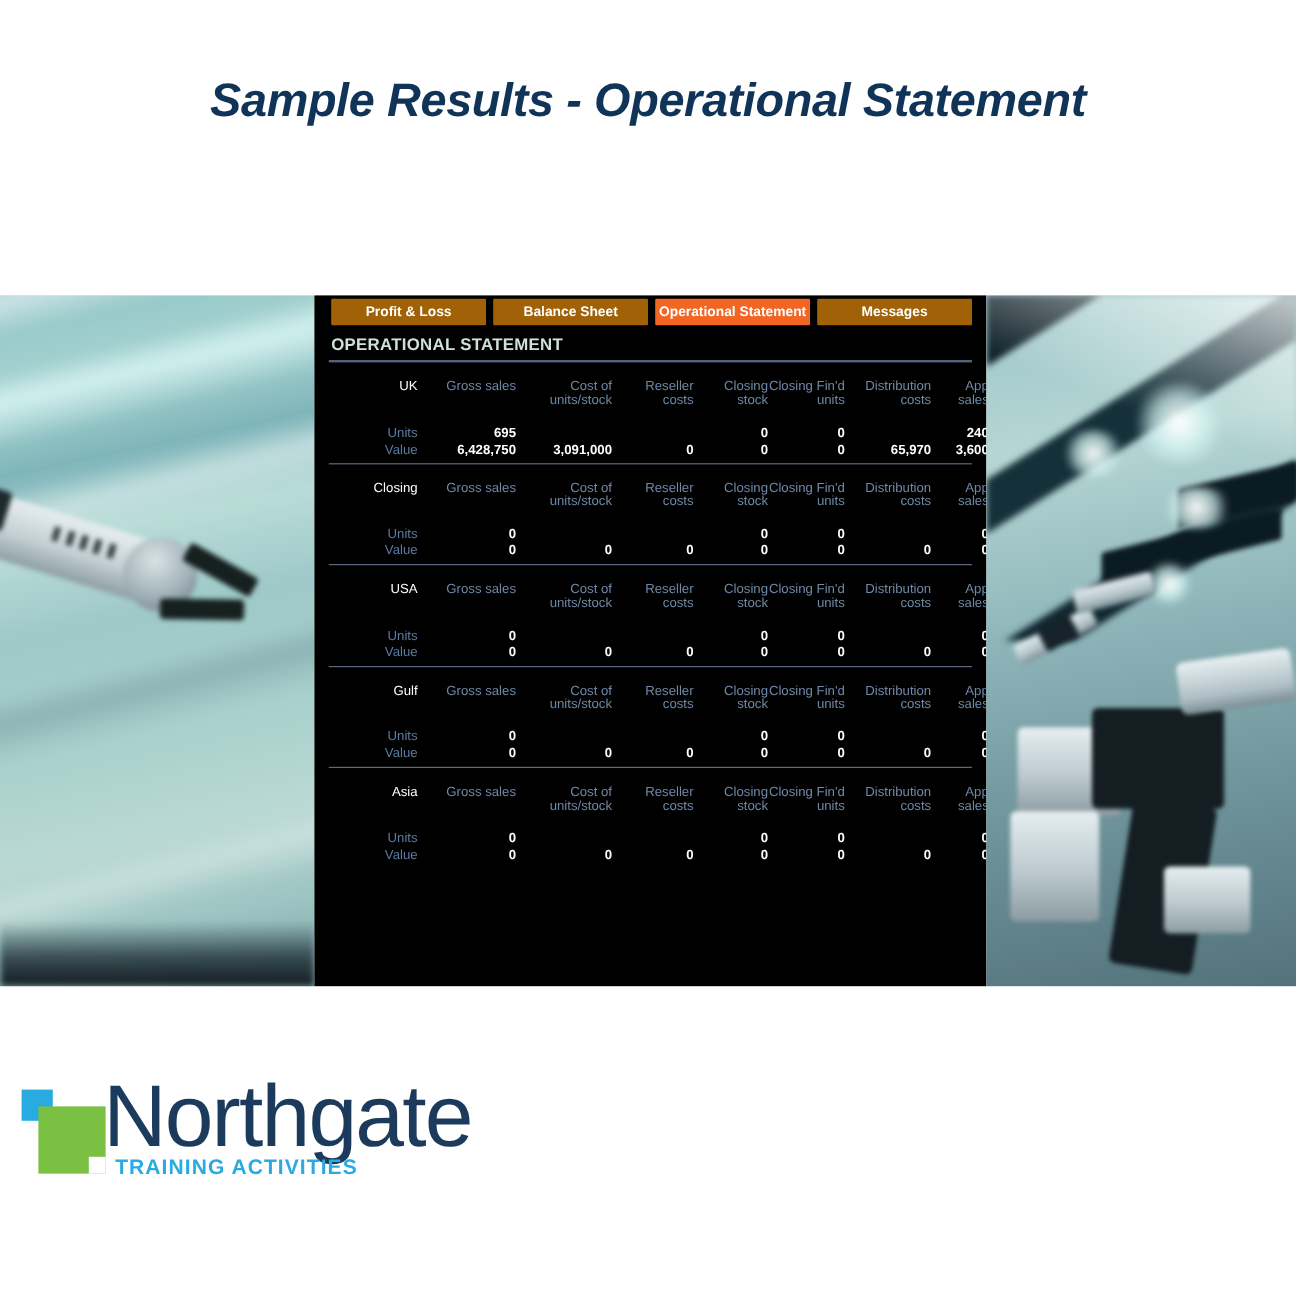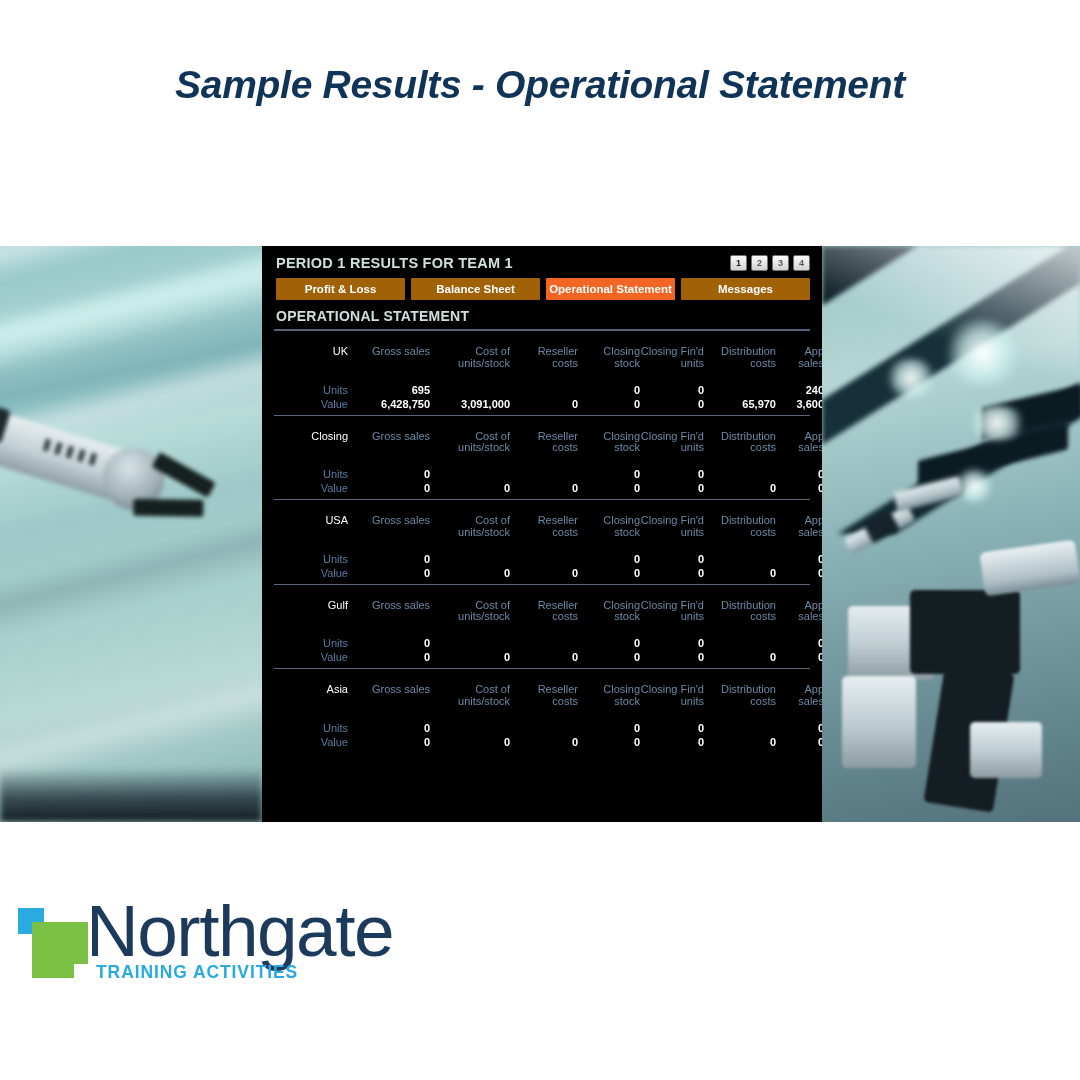--- a/index.html
+++ b/index.html
@@ -400,29 +400,20 @@
       <div class="arm-grip-dots"></div>
       <div class="arm-joint"></div>
       <div class="arm-claw1"></div>
       <div class="arm-claw2"></div>
     </div>
     <div class="floor-shadow"></div>
   </div>
 
   <div class="app-panel">
 
-    <div class="app-header">
-      <div class="app-header-title">PERIOD 1 RESULTS FOR TEAM 1</div>
-      <div class="pager">
-        <div class="pager-btn active">1</div>
-        <div class="pager-btn">2</div>
-        <div class="pager-btn">3</div>
-        <div class="pager-btn">4</div>
-      </div>
-    </div>
 
     <div class="tabs">
       <div class="tab">Profit &amp; Loss</div>
       <div class="tab">Balance Sheet</div>
       <div class="tab active">Operational Statement</div>
       <div class="tab">Messages</div>
     </div>
 
     <div class="section-title">OPERATIONAL STATEMENT</div>
     <div class="rule"></div>

